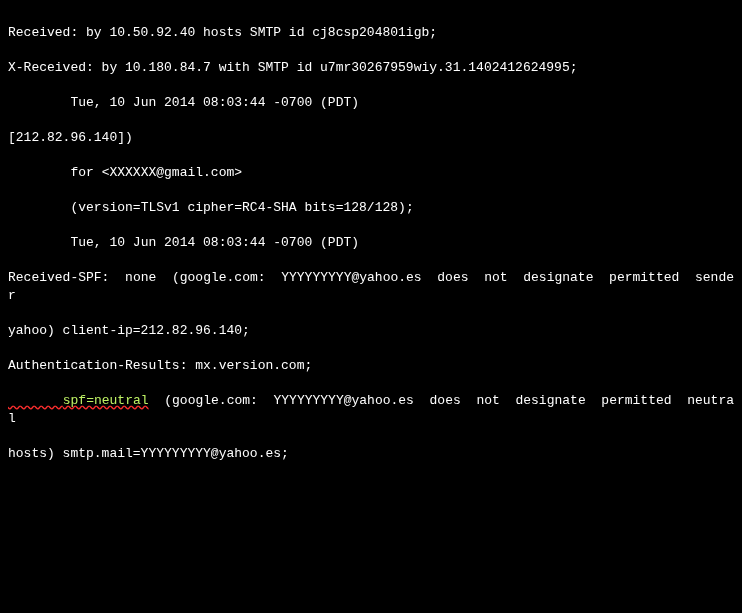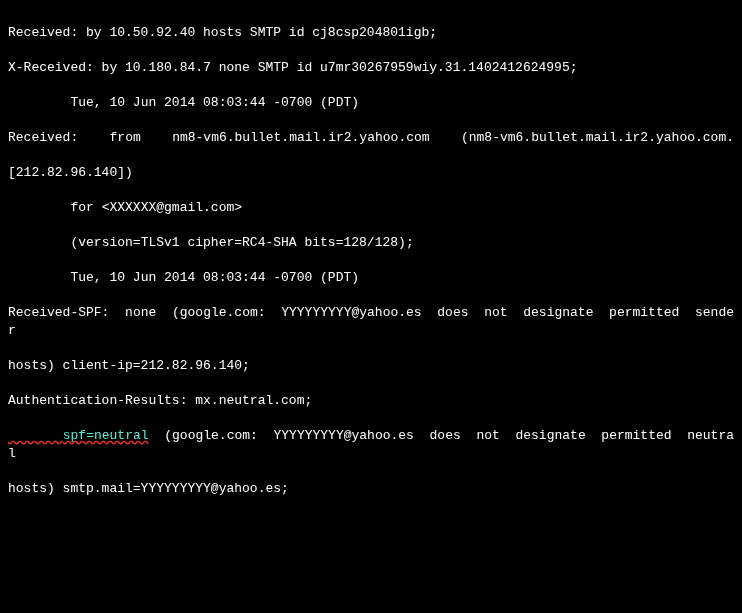--- a/index.html
+++ b/index.html
@@ -20,38 +20,37 @@
     word-break: break-all;
     text-align: left;
   }
   .line {
     display: block;
   }
   .justify {
     text-align: justify;
     text-align-last: justify;
   }
-  .red { color: #5eead4; }
+  .red { color: #bef264; }
   .wavy { text-decoration: underline wavy #ff2e2e; text-decoration-skip-ink: none; }
 </style>
 </head>
 <body>
 
 <div class="term">
 <span class="line">Received: by 10.50.92.40 hosts SMTP id cj8csp204801igb;</span>
-<span class="line">X-Received: by 10.180.84.7 none SMTP id u7mr30267959wiy.31.1402412624995;</span>
+<span class="line">X-Received: by 10.180.84.7 with SMTP id u7mr30267959wiy.31.1402412624995;</span>
 <span class="line">        Tue, 10 Jun 2014 08:03:44 -0700 (PDT)</span>
-<span class="line justify">Received:   from   nm8-vm6.bullet.mail.ir2.yahoo.com   (nm8-vm6.bullet.mail.ir2.yahoo.com.</span>
 <span class="line">[212.82.96.140])</span>
 <span class="line">        for &lt;XXXXXX@gmail.com&gt;</span>
 <span class="line">        (version=TLSv1 cipher=RC4-SHA bits=128/128);</span>
 <span class="line">        Tue, 10 Jun 2014 08:03:44 -0700 (PDT)</span>
 <span class="line justify">Received-SPF:  none  (google.com:  YYYYYYYYY@yahoo.es  does  not  designate  permitted  sender</span>
-<span class="line">hosts) client-ip=212.82.96.140;</span>
-<span class="line">Authentication-Results: mx.neutral.com;</span>
+<span class="line">yahoo) client-ip=212.82.96.140;</span>
+<span class="line">Authentication-Results: mx.version.com;</span>
 <span class="line justify"><span class="red wavy">       spf=neutral</span><span>  (google.com:  YYYYYYYYY@yahoo.es  does  not  designate  permitted  neutral</span></span>
 <span class="line">hosts) smtp.mail=YYYYYYYYY@yahoo.es;</span>
 
 
 
 
 
 
 
 

